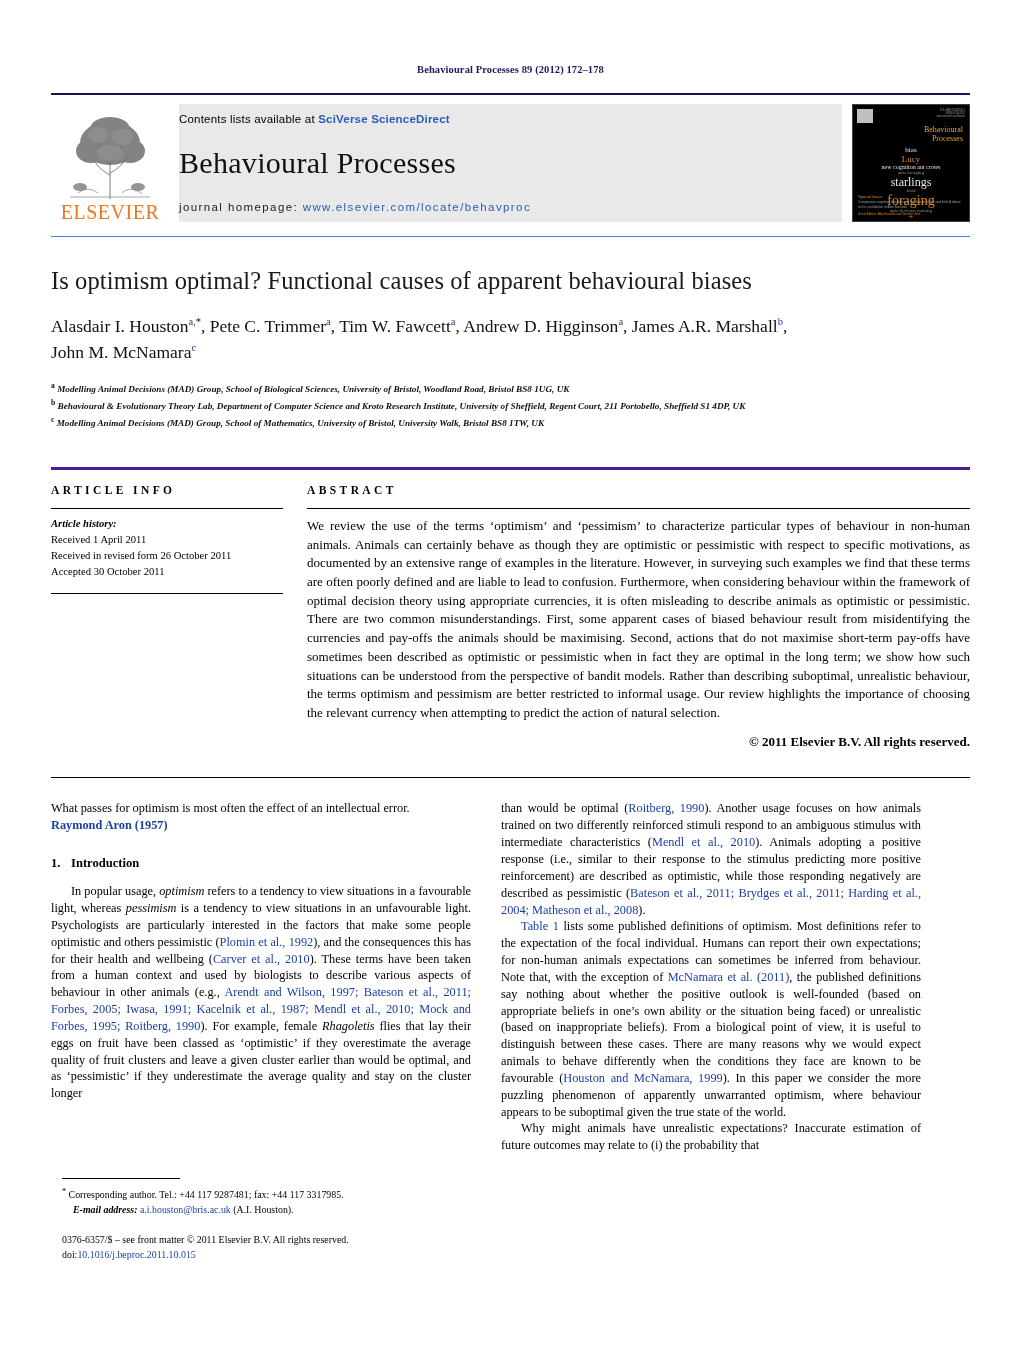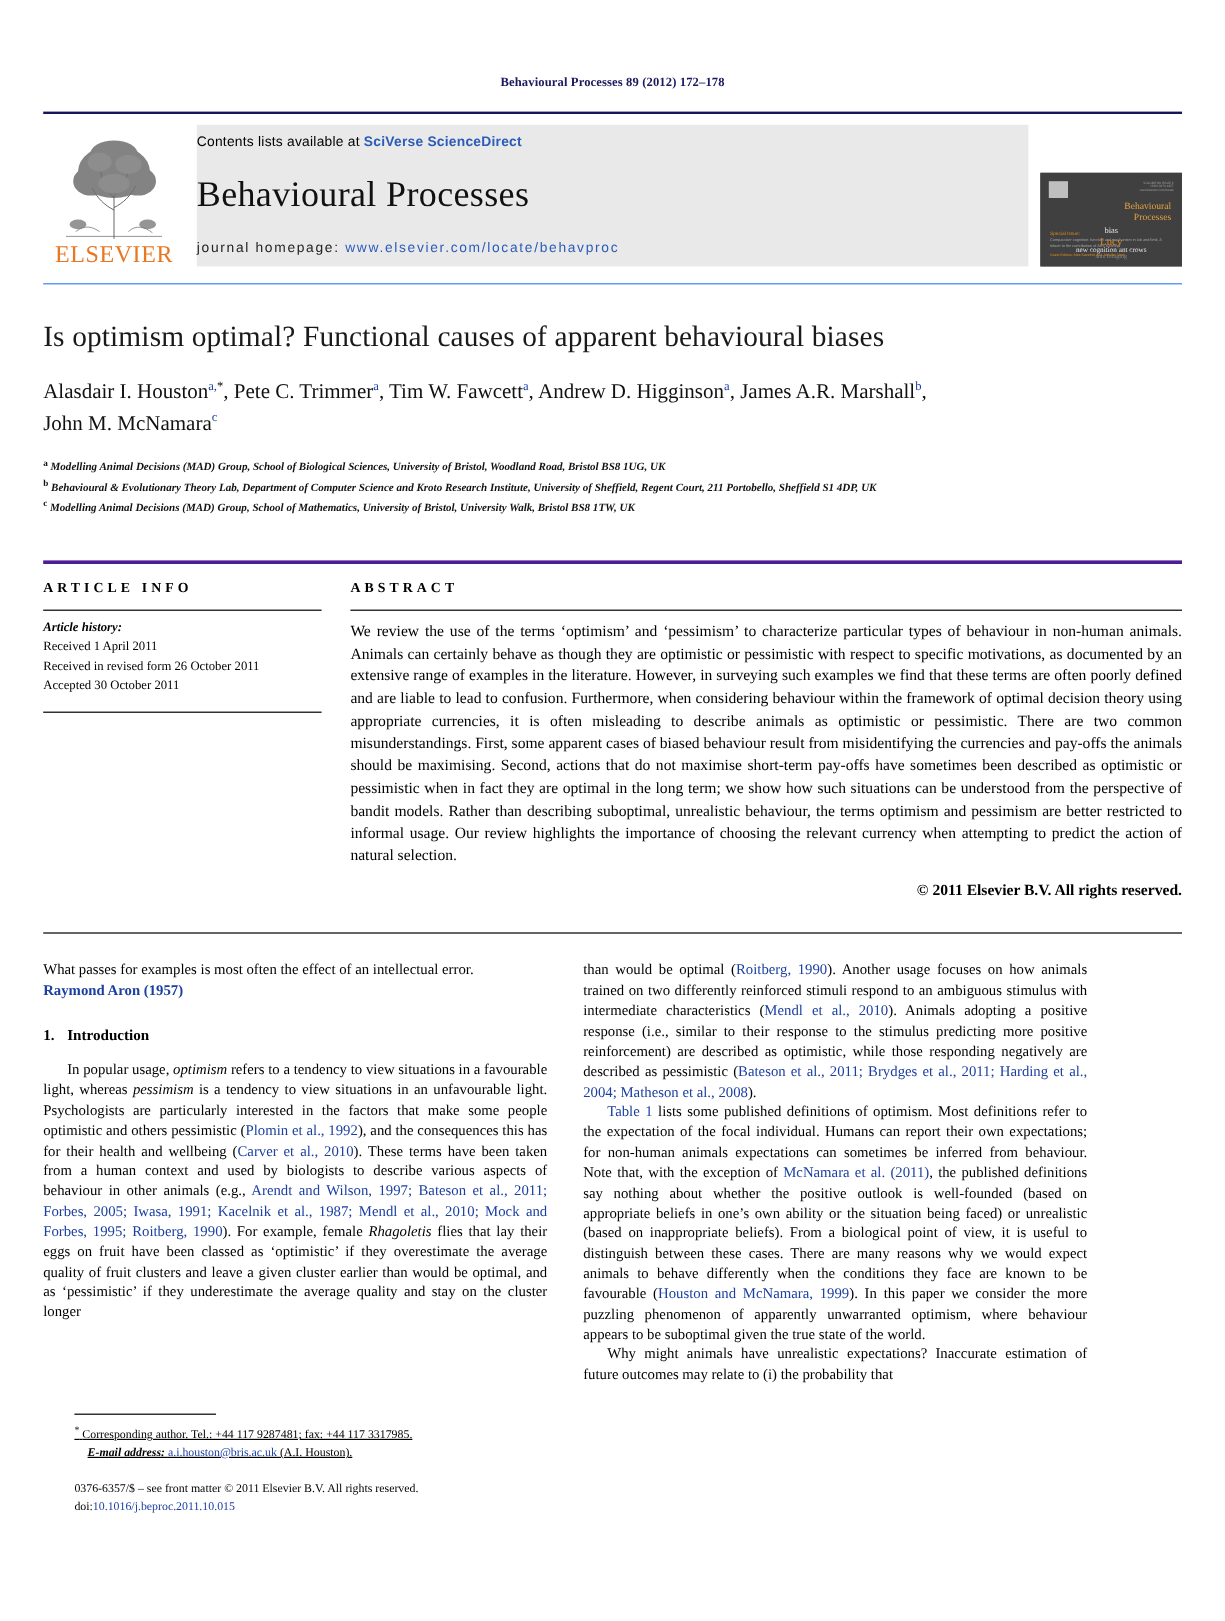--- a/index.html
+++ b/index.html
@@ -13,21 +13,21 @@
     font-family: "Liberation Serif", "DejaVu Serif", serif;
     color: #000000;
     position: relative;
     overflow: hidden;
   }
   .page {
     width: 1021px;
     height: 1034px;
     position: relative;
     box-sizing: border-box;
-    padding: 0 36px;
+    padding: 0 51px;
   }
 
   
   .runhead {
     text-align: center;
     font-size: 10.5px;
     font-weight: bold;
     color: #1a1a5e;
     padding-top: 64px;
     letter-spacing: 0.1px;
@@ -89,26 +89,25 @@
   .homepage-line {
     font-family: "Liberation Sans", sans-serif;
     font-size: 11.5px;
     letter-spacing: 1.4px;
     color: #222;
   }
   .homepage-line .url { color:#2a5cb8; }
   .cover-thumb {
     width: 118px;
     flex: 0 0 118px;
-    background: #404040;
-    border: 3px solid #404040;
+    background: #000000;
+    border: 1px solid #404040;
     box-sizing: border-box;
     position: relative;
     overflow: hidden;
-    margin-top: 40px;
   }
   .cover-top {
     display:flex; justify-content:space-between; align-items:flex-start;
     padding: 4px 4px 0 4px;
   }
   .cover-elsevier-box {
     width: 16px; height: 14px; background:#bfbfbf;
   }
   .cover-tiny {
     font-family:"Liberation Sans", sans-serif;
@@ -228,21 +227,21 @@
     position: absolute;
     left: 62px;
     top: 1178px;
     width: 420px;
   }
   .fn-rule { width: 118px; border-top: 1px solid #000; margin-bottom: 7px; }
   .footnote {
     font-size: 9.9px;
     line-height: 1.46;
   }
-  .footnote .indent { display:block; padding-left: 11px; text-indent: -11px; text-decoration: underline; }
+  .footnote .indent { display:block; padding-left: 11px; text-indent: -11px; }
   .footnote .ital { font-style: italic; font-weight: bold; }
   .footnote a, .footnote .cite { color:#1a3fa0; }
   .issn-block {
     margin-top: 16px;
     font-size: 9.9px;
     line-height: 1.5;
   }
   .issn-block .doi { color:#1a3fa0; }
 </style>
 </head>
@@ -363,21 +362,21 @@
       <div class="sec-head">ABSTRACT</div>
       <div class="rule"></div>
       <div class="abs-body">We review the use of the terms ‘optimism’ and ‘pessimism’ to characterize particular types of behaviour in non-human animals. Animals can certainly behave as though they are optimistic or pessimistic with respect to specific motivations, as documented by an extensive range of examples in the literature. However, in surveying such examples we find that these terms are often poorly defined and are liable to lead to confusion. Furthermore, when considering behaviour within the framework of optimal decision theory using appropriate currencies, it is often misleading to describe animals as optimistic or pessimistic. There are two common misunderstandings. First, some apparent cases of biased behaviour result from misidentifying the currencies and pay-offs the animals should be maximising. Second, actions that do not maximise short-term pay-offs have sometimes been described as optimistic or pessimistic when in fact they are optimal in the long term; we show how such situations can be understood from the perspective of bandit models. Rather than describing suboptimal, unrealistic behaviour, the terms optimism and pessimism are better restricted to informal usage. Our review highlights the importance of choosing the relevant currency when attempting to predict the action of natural selection.</div>
       <div class="abs-body copyright">© 2011 Elsevier B.V. All rights reserved.</div>
     </div>
   </div>
 
   <div class="body-cols">
 
     <div class="bcol">
-      <p class="epigraph">What passes for examples is most often the effect of an intellectual error.</p>
+      <p class="epigraph">What passes for optimism is most often the effect of an intellectual error.</p>
       <p class="noindent attrib">Raymond Aron (1957)</p>
 
       <div class="sect-title">
         <span class="num">1.</span><span>Introduction</span>
       </div>
 
       <p><span>In popular usage, </span><span class="ital">optimism</span><span> refers to a tendency to view situations in a favourable light, whereas </span><span class="ital">pessimism</span><span> is a tendency to view situations in an unfavourable light. Psychologists are particularly interested in the factors that make some people optimistic and others pessimistic (</span><span class="cite">Plomin et al., 1992</span><span>), and the consequences this has for their health and wellbeing (</span><span class="cite">Carver et al., 2010</span><span>). These terms have been taken from a human context and used by biologists to describe various aspects of behaviour in other animals (e.g., </span><span class="cite">Arendt and Wilson, 1997; Bateson et al., 2011; Forbes, 2005; Iwasa, 1991; Kacelnik et al., 1987; Mendl et al., 2010; Mock and Forbes, 1995; Roitberg, 1990</span><span>). For example, female </span><span class="ital">Rhagoletis</span><span> flies that lay their eggs on fruit have been classed as ‘optimistic’ if they overestimate the average quality of fruit clusters and leave a given cluster earlier than would be optimal, and as ‘pessimistic’ if they underestimate the average quality and stay on the cluster longer</span></p>
     </div>
 
     <div class="bcol">

